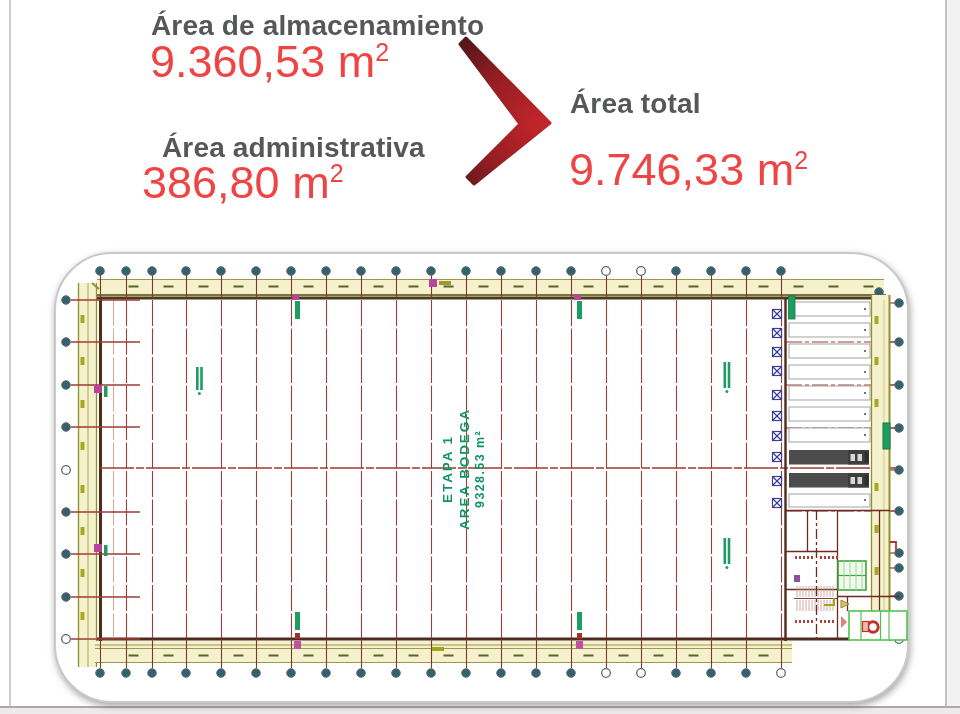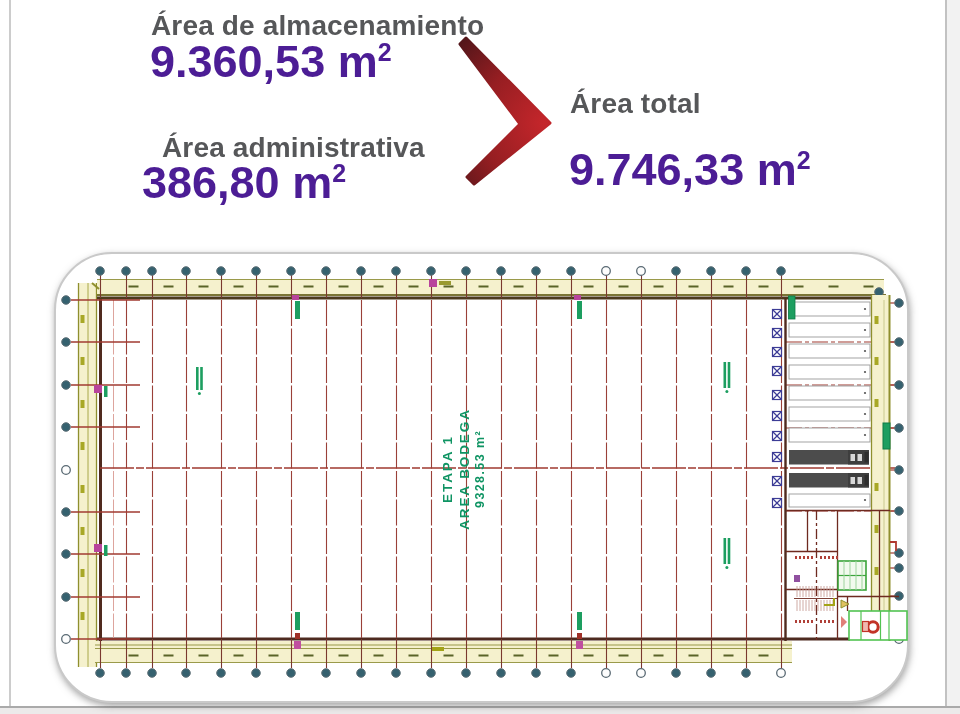--- a/index.html
+++ b/index.html
@@ -1,16 +1,16 @@
 <!DOCTYPE html>
 <html><head><meta charset="utf-8"><style>
 html,body{margin:0;padding:0;width:960px;height:714px;background:#ffffff;overflow:hidden;}
 body{font-family:"Liberation Sans",sans-serif;position:relative;}
 .lbl{position:absolute;font-weight:bold;color:#565759;font-size:28px;letter-spacing:0.15px;}
-.num{position:absolute;font-weight:bold;color:#4c1d95;font-size:45px;}
+.num{position:absolute;font-weight:normal;color:#ef4444;font-size:45px;}
 .num sup{font-size:25px;vertical-align:16px;}
 </style></head><body>
 
 <div style="position:absolute;left:947px;top:0;width:13px;height:707px;background:#f2f2f2;"></div>
 
 <div style="position:absolute;left:0;top:708px;width:960px;height:6px;background:#eceaea;"></div>
 
 <div style="position:absolute;left:9px;top:0;width:2px;height:707px;background:#cccccc;"></div>
 
 <div style="position:absolute;left:945px;top:0;width:2px;height:707px;background:#c2c2c2;"></div>

